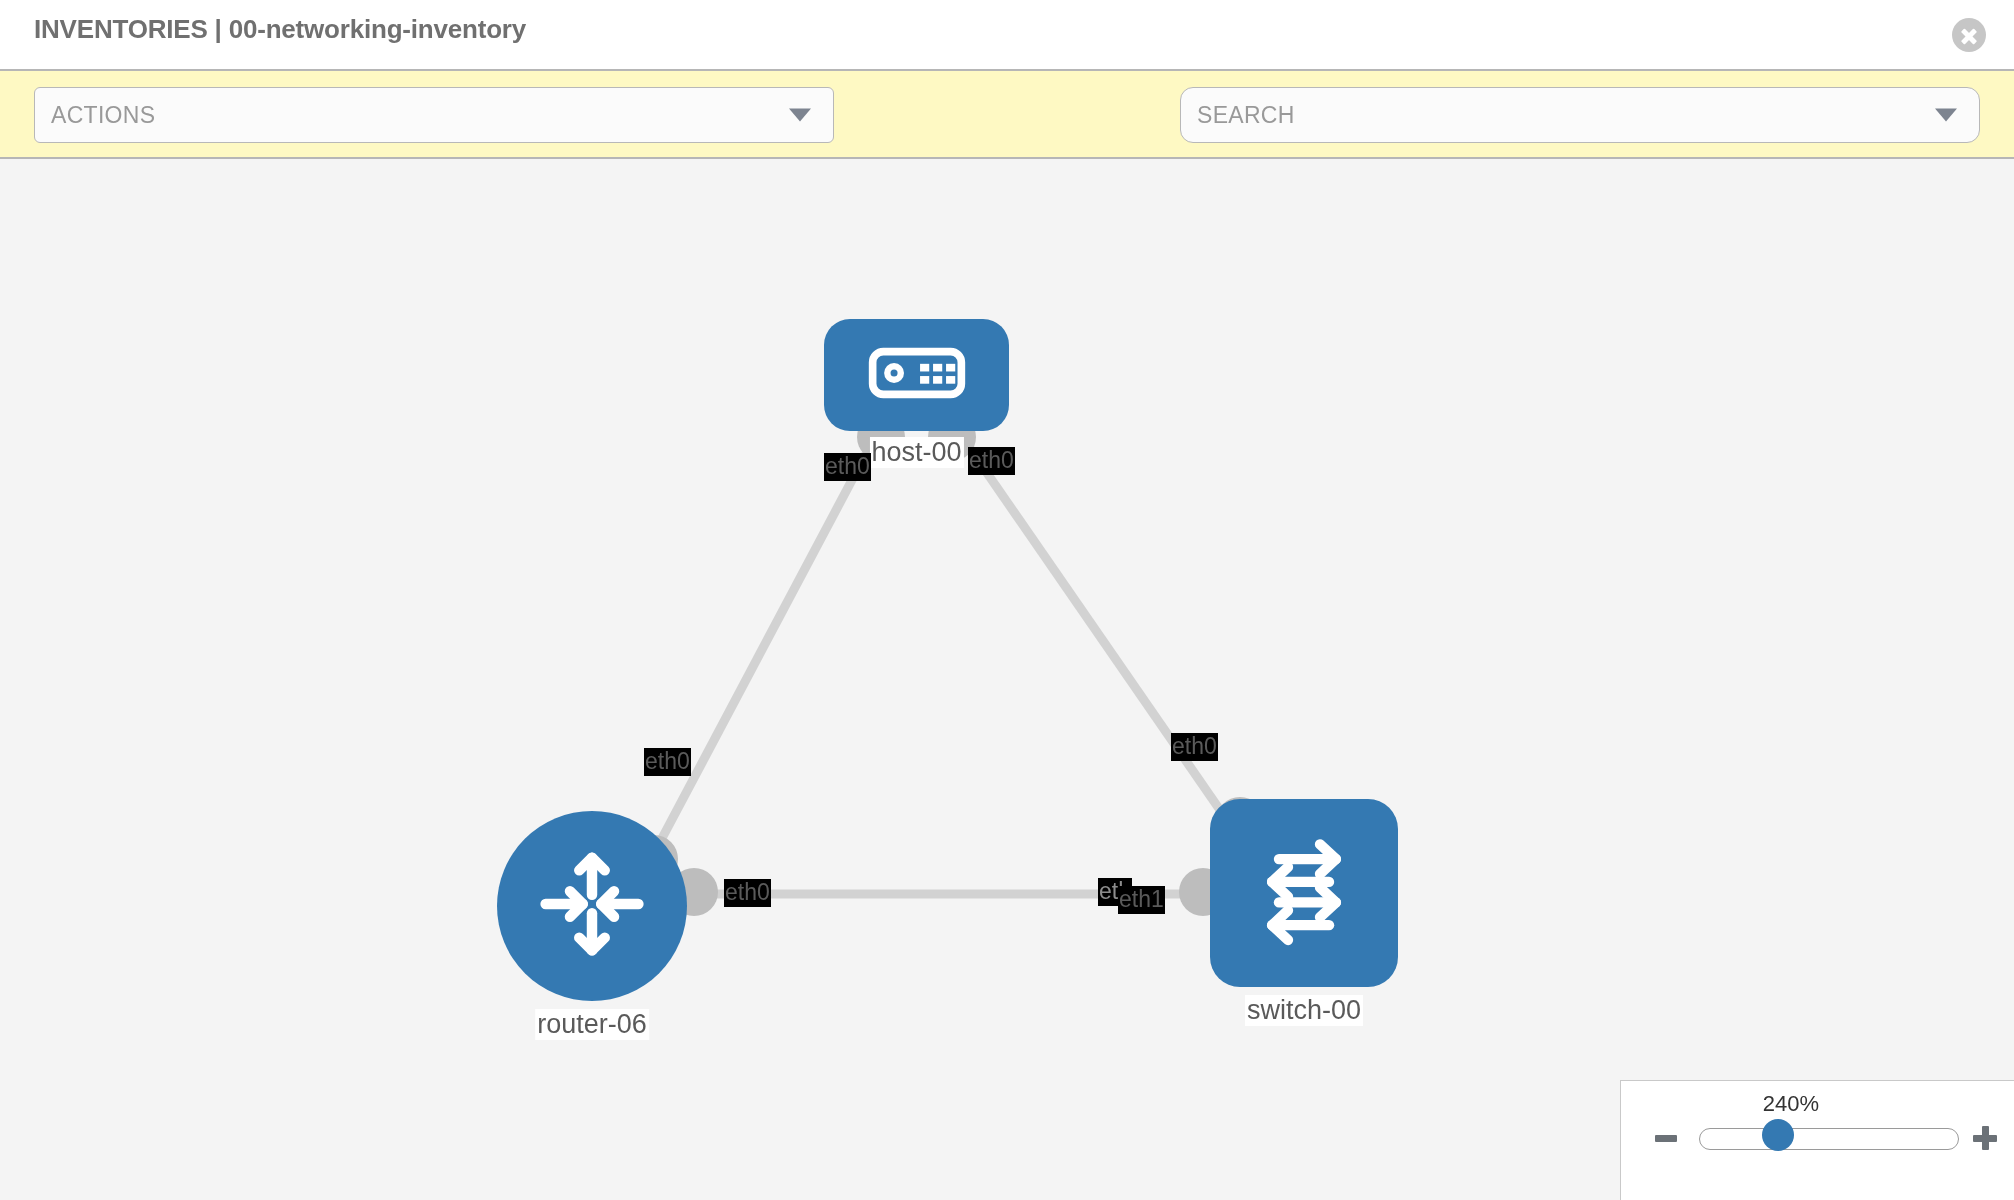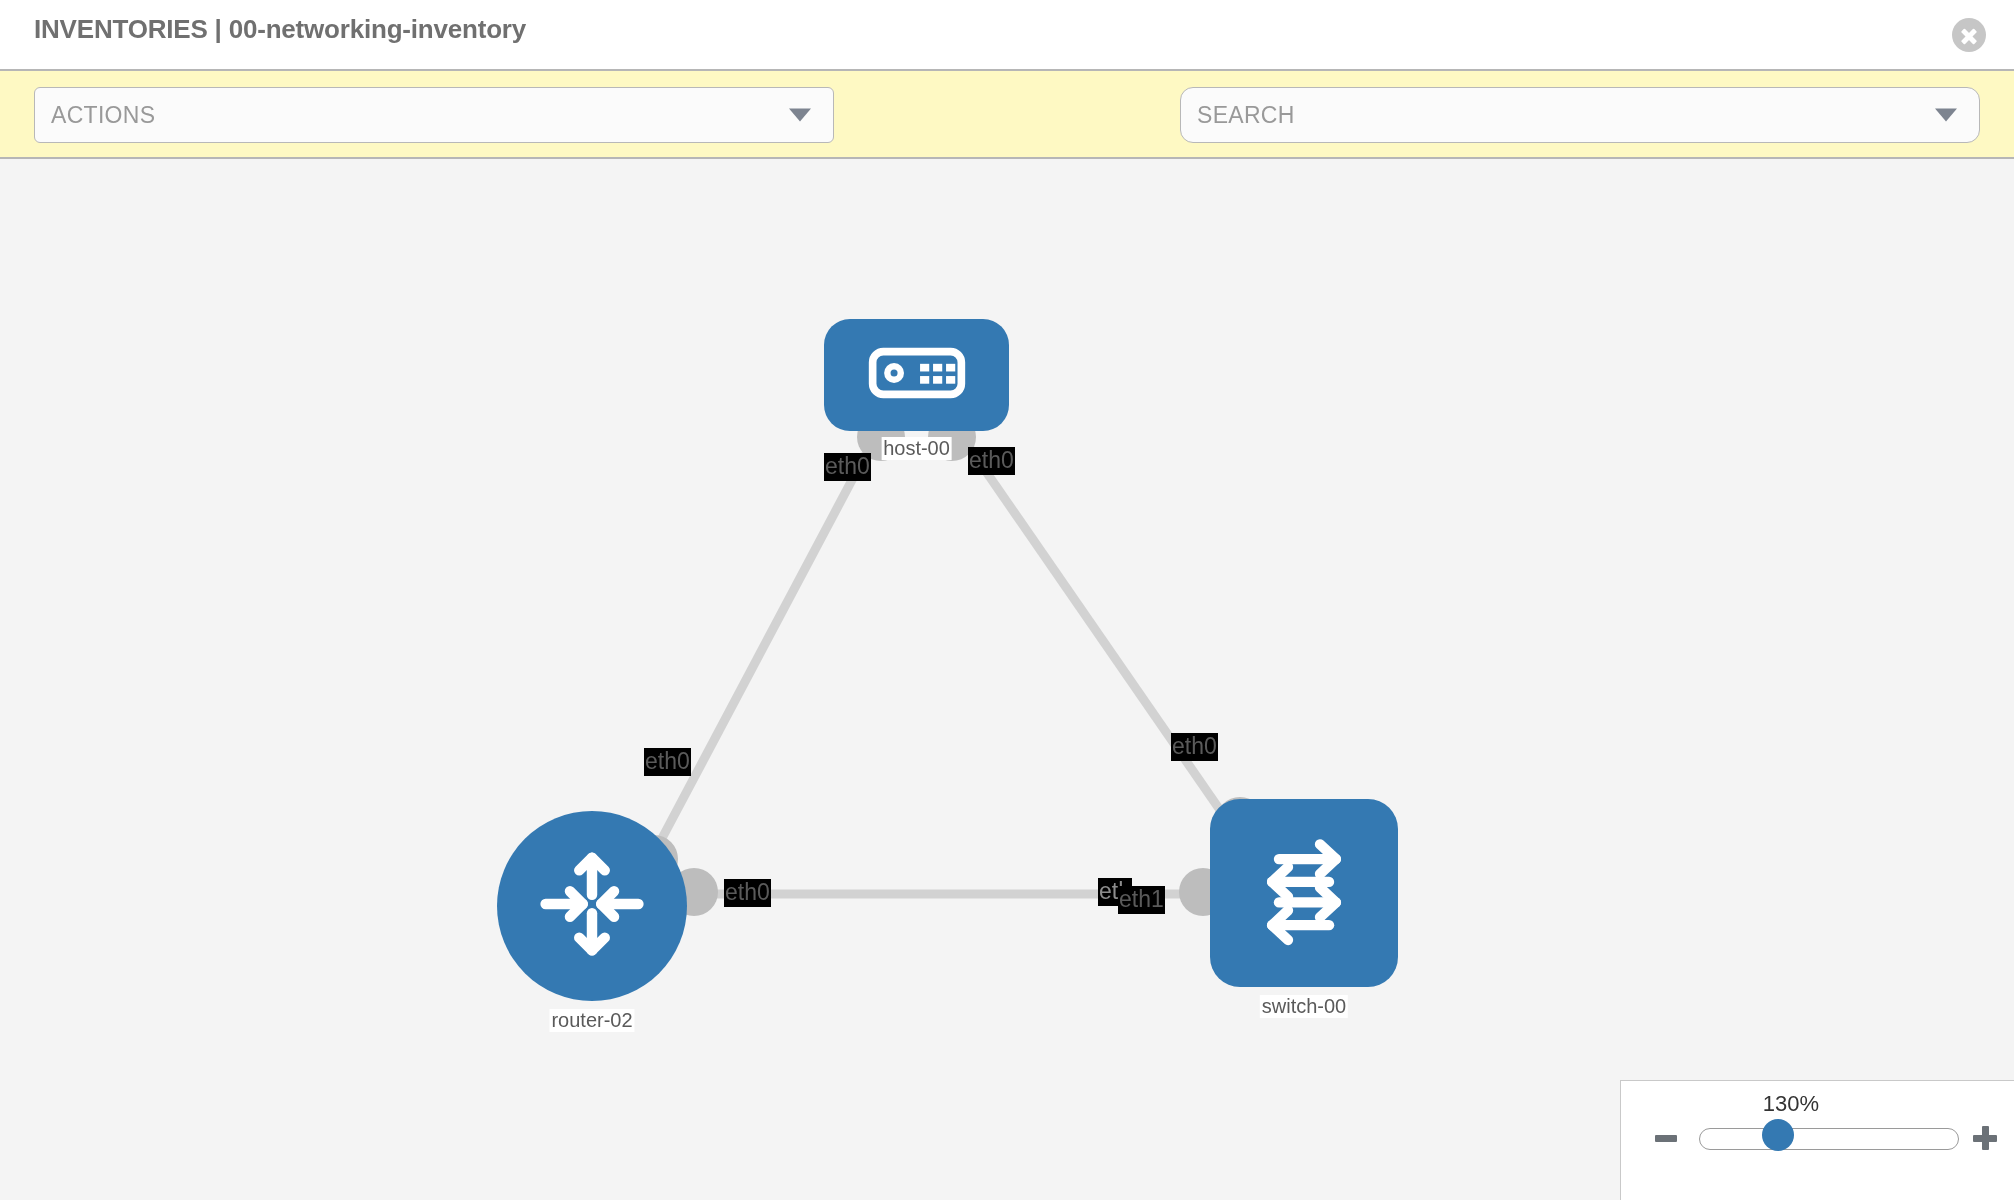--- a/index.html
+++ b/index.html
@@ -142,21 +142,21 @@
     position: absolute;
     left: 0; top: 0;
     background: #3479b2;
   }
   .node-label {
     position: absolute;
     top: 100%;
     left: 50%;
     transform: translateX(-50%);
     margin-top: 8px;
-    font-size: 20px;
+    font-size: 27px;
     color: #5a5a5a;
     background: #ffffff;
     white-space: nowrap;
     padding: 0 2px;
     line-height: 1.15;
   }
 
   
   #node-host {
     left: 824px;
@@ -371,21 +371,21 @@
           <polyline points="39,79 50,90 61,79"></polyline>
 
           <line x1="10" y1="50" x2="42" y2="50"></line>
           <polyline points="31,39 42,50 31,61"></polyline>
 
           <line x1="90" y1="50" x2="58" y2="50"></line>
           <polyline points="69,39 58,50 69,61"></polyline>
         </g>
       </svg>
     </div>
-    <div class="node-label">router-02</div>
+    <div class="node-label">router-06</div>
   </div>
 
   <div class="node" id="node-switch">
     <div class="node-shape"></div>
     <div class="node-glyph">
       <svg viewBox="0 0 100 100" width="114" height="114" aria-hidden="true">
         <g fill="none" stroke="#ffffff" stroke-width="9" stroke-linecap="round" stroke-linejoin="round">
           <line x1="28" y1="22" x2="78" y2="22"></line>
           <polyline points="64,9 78,22 64,35"></polyline>
           <line x1="72" y1="42" x2="22" y2="42"></line>
@@ -405,21 +405,21 @@
 
   <div class="iface-label" style="left:644px; top:589px;">eth0</div>
   <div class="iface-label" style="left:724px; top:720px;">eth0</div>
 
   <div class="iface-label" style="left:1171px; top:574px;">eth0</div>
   <div class="iface-label" style="left:1098px; top:719px; color:#8d8d8d;">eth</div>
   <div class="iface-label" style="left:1118px; top:727px;">eth1</div>
 </div>
 
 <div id="zoom-control">
-  <div id="zoom-percent">130%</div>
+  <div id="zoom-percent">240%</div>
   <div id="zoom-minus"></div>
   <div id="zoom-slider"></div>
   <div id="zoom-thumb"></div>
   <div id="zoom-plus">
     <div class="ph"></div>
     <div class="pv"></div>
   </div>
 </div>
 
 </body></html>

